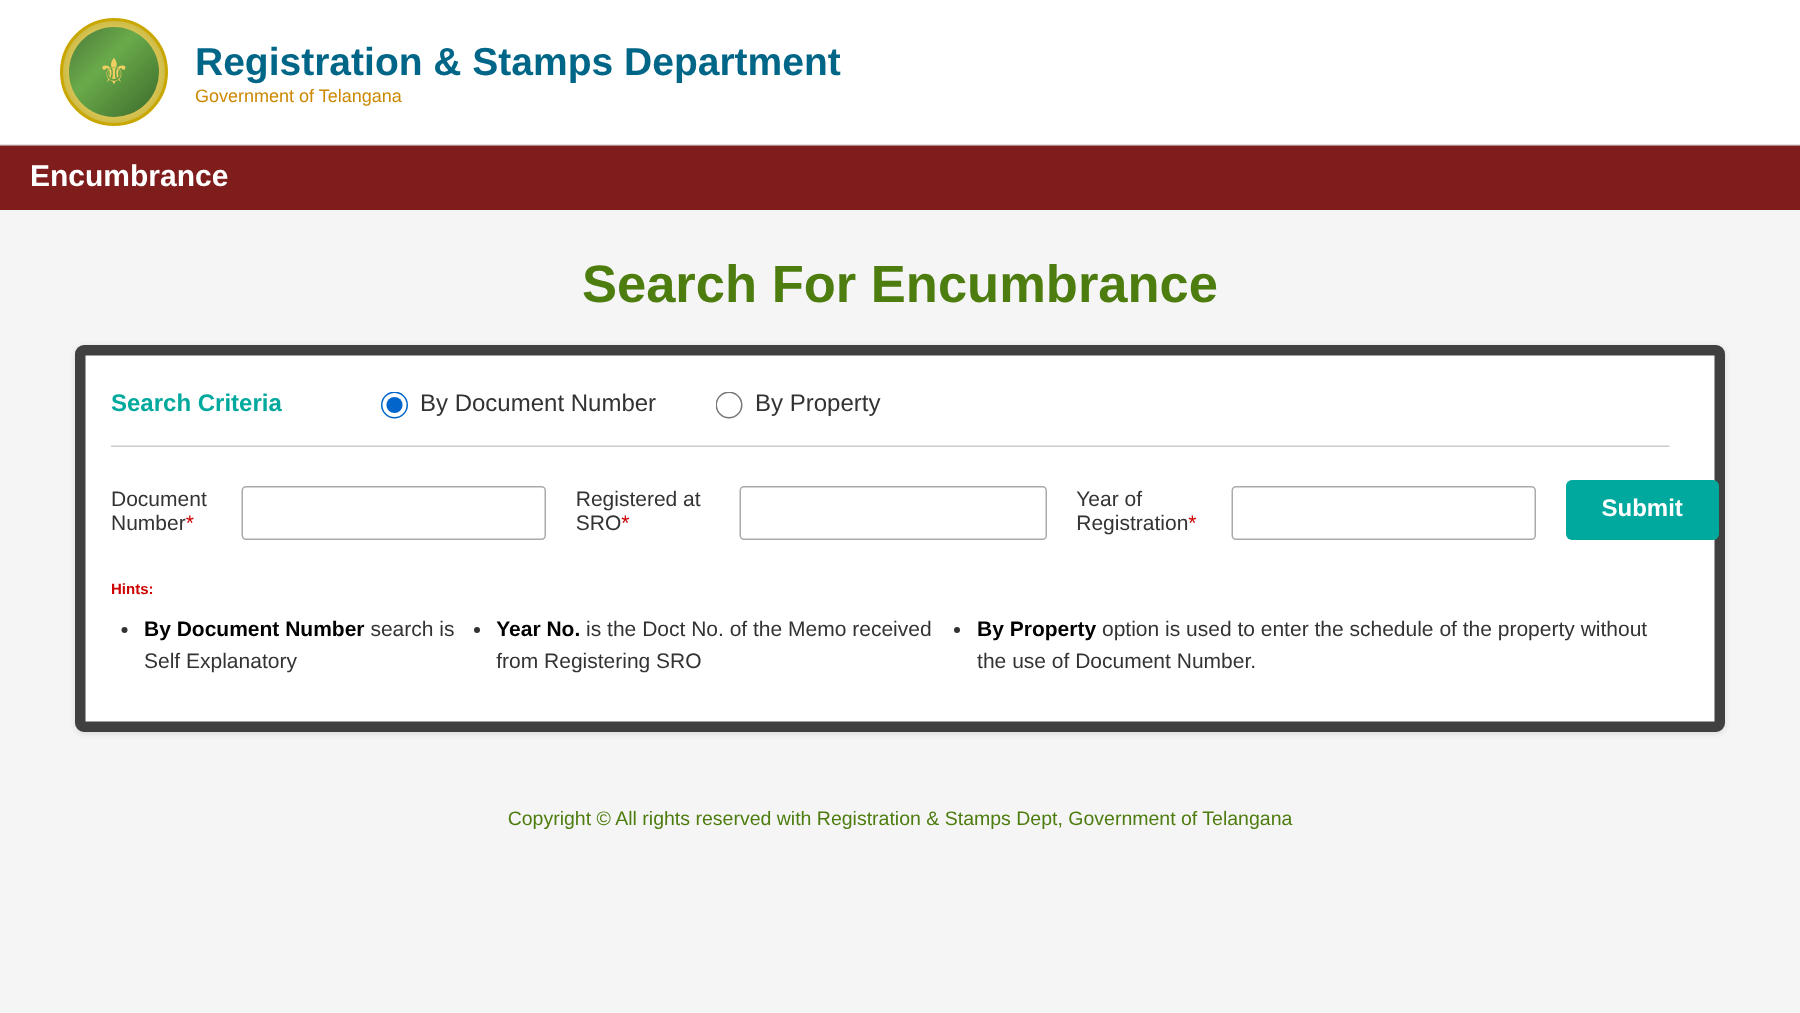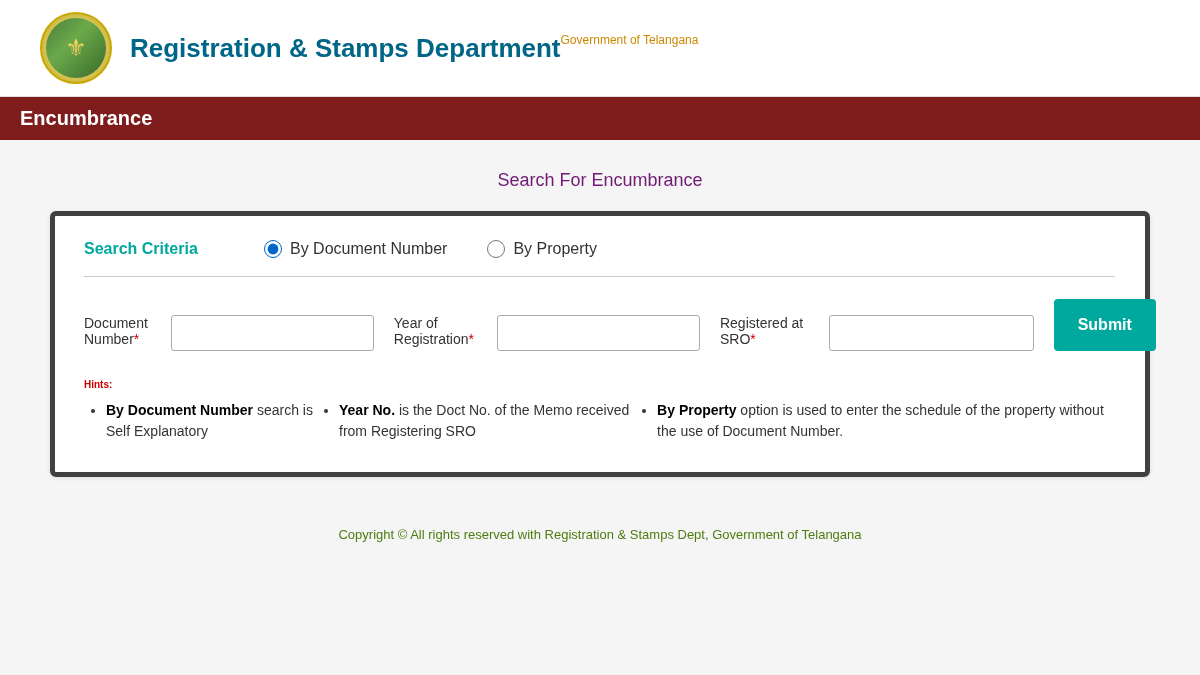--- a/index.html
+++ b/index.html
@@ -50,20 +50,21 @@
     }
 
     .logo-inner::after {
       content: '⚜';
       color: #f0d060;
       font-size: 24px;
     }
 
     .header-text {
       display: flex;
+      flex-direction: column;
     }
 
     .dept-name {
       font-size: 26px;
       font-weight: bold;
       color: #006688;
     }
 
     .govt-name {
       font-size: 12px;
@@ -84,33 +85,33 @@
 
     
     .main-content {
       padding: 30px 20px;
       display: flex;
       flex-direction: column;
       align-items: center;
     }
 
     .page-title {
-      font-size: 18px;
-      color: #701a75;
-      font-weight: normal;
+      font-size: 35px;
+      color: #4d7c0f;
+      font-weight: bold;
       margin-bottom: 20px;
     }
 
     
     .search-card {
       background: #ffffff;
-      border: 5px solid #404040;
+      border: 7px solid #404040;
       border-radius: 6px;
       width: 1100px;
-      padding: 24px 30px 30px 29px;
+      padding: 24px 30px 30px 17px;
       box-shadow: 0 1px 4px rgba(0,0,0,0.1);
     }
 
     
     .search-criteria-row {
       display: flex;
       align-items: center;
       gap: 40px;
       padding-bottom: 18px;
       border-bottom: 1px solid #cccccc;
@@ -194,21 +195,21 @@
 
     .submit-btn {
       background-color: #00a99d;
       color: #ffffff;
       border: none;
       border-radius: 4px;
       padding: 8px 24px;
       font-size: 16px;
       font-weight: bold;
       cursor: pointer;
-      height: 52px;
+      height: 40px;
       text-align: center;
     }
 
     
     .hints-section {
       margin-top: 28px;
     }
 
     .hints-title {
       font-size: 10px;
@@ -285,30 +286,30 @@
 
       <div class="field-group">
         <label class="field-label">
           <span>Document Number</span><span class="required">*</span>
         </label>
         <input type="text" class="field-input input-doc-num" style="">
       </div>
 
       <div class="field-group">
         <label class="field-label">
+          <span>Registered at SRO</span><span class="required">*</span>
+        </label>
+        <input type="text" class="field-input input-sro" style="">
+      </div>
+
+      <div class="field-group">
+        <label class="field-label">
           <span>Year of Registration</span><span class="required">*</span>
         </label>
         <input type="text" class="field-input input-year" style="">
-      </div>
-
-      <div class="field-group">
-        <label class="field-label">
-          <span>Registered at SRO</span><span class="required">*</span>
-        </label>
-        <input type="text" class="field-input input-sro" style="">
       </div>
 
       <button class="submit-btn">Submit</button>
     </div>
 
     <div class="hints-section">
       <div class="hints-title">Hints:</div>
       <ul class="hints-list">
         <li><strong>By Document Number</strong><span> search is Self Explanatory</span></li>
         <li><strong>Year No.</strong><span> is the Doct No. of the Memo received from Registering SRO</span></li>

